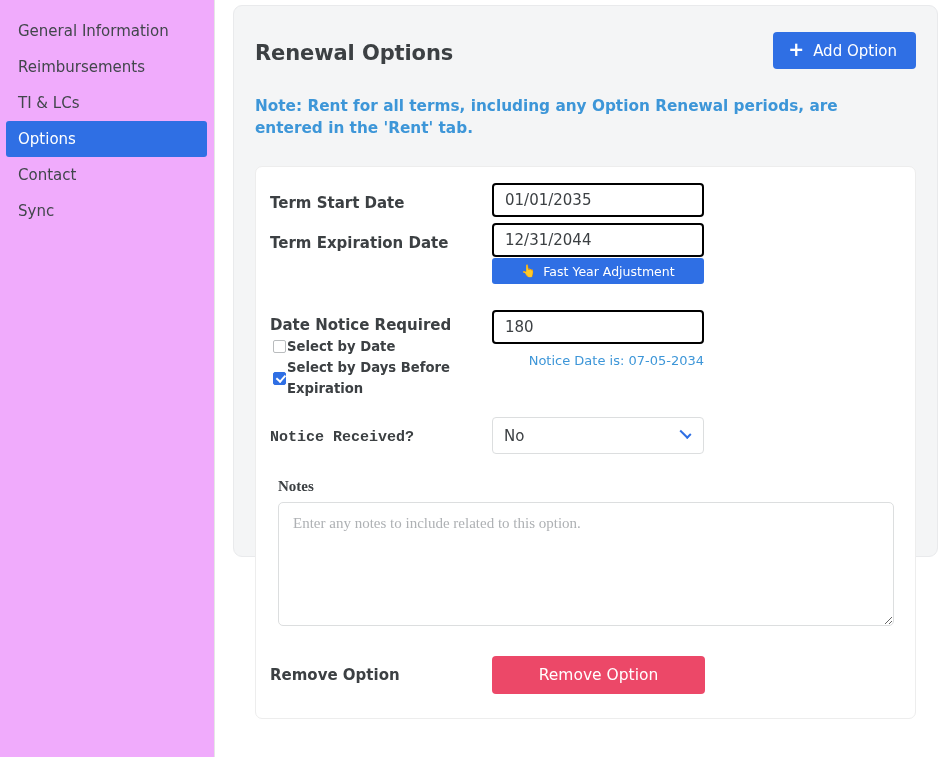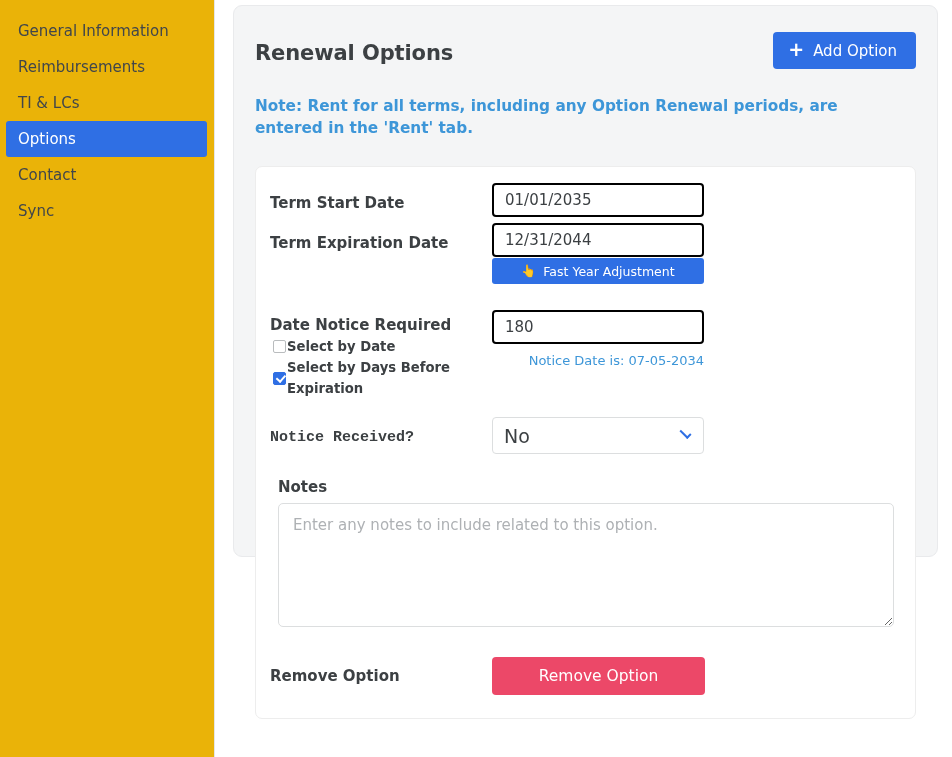--- a/index.html
+++ b/index.html
@@ -18,21 +18,21 @@
     position: relative;
     width: 952px;
     height: 757px;
     display: flex;
   }
 
   
   .sidebar {
     width: 215px;
     flex: 0 0 215px;
-    background: #eab308;
+    background: #f0abfc;
     border-right: 1px solid #e6e6e6;
     padding-top: 13px;
     box-sizing: border-box;
   }
   .nav-item {
     height: 36px;
     line-height: 36px;
     margin: 0 7px 0 6px;
     padding: 0 12px;
     font-size: 15px;
@@ -216,21 +216,21 @@
   }
 
   .select-wrap { position: relative; width: 212px; }
   .select-box {
     width: 212px;
     height: 37px;
     box-sizing: border-box;
     border: 1px solid #dcdedf;
     border-radius: 4px;
     background: #fff;
-    font-size: 19px;
+    font-size: 15px;
     color: #3c4043;
     padding: 0 34px 0 11px;
     font-family: inherit;
     display: flex;
     align-items: center;
     cursor: pointer;
   }
   .chevron {
     position: absolute;
     right: 13px;
@@ -353,21 +353,21 @@
         <div class="field-row" style="margin-top:18px;">
           <div class="field-label" style="padding-top:12px;font-family:Liberation Mono, monospace;">Notice Received?</div>
           <div class="field-control">
             <div class="select-wrap">
               <div class="select-box">No</div>
               <span class="chevron"></span>
             </div>
           </div>
         </div>
 
-        <div style="padding-left:8px;padding-right:1px;">
+        <div style="padding-left:8px;padding-right:1px;font-family:Liberation Serif, serif;">
           <div class="notes-label">Notes</div>
           <textarea class="notes-area" placeholder="Enter any notes to include related to this option." style=""></textarea>
         </div>
 
         <div class="remove-row">
           <div class="field-label" style="padding-top:0;padding-left:0;">Remove Option</div>
           <button class="btn-remove">Remove Option</button>
         </div>
 
       </div>

